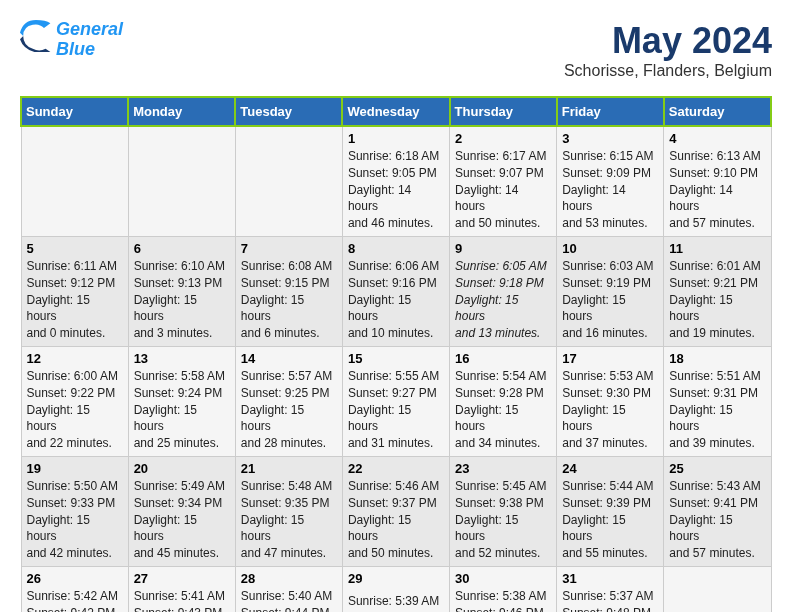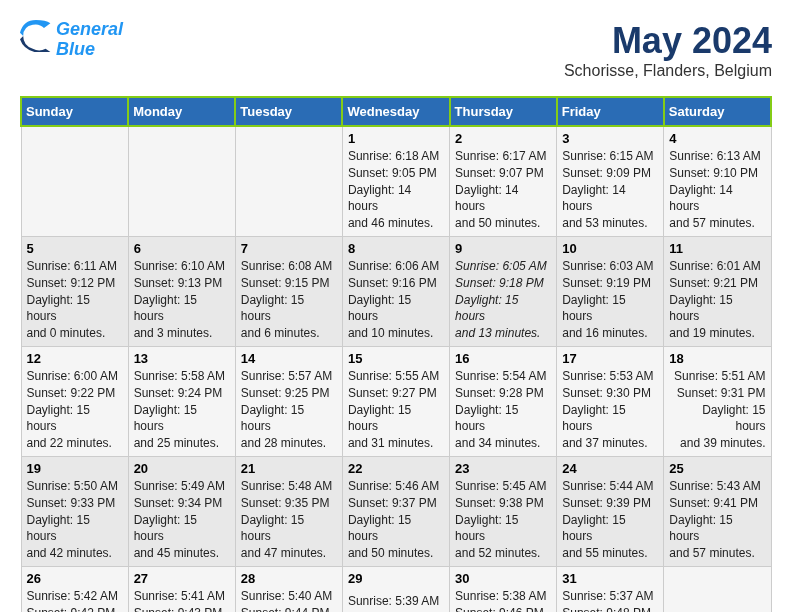--- a/index.html
+++ b/index.html
@@ -245,21 +245,21 @@
         </td>
         <td>
           <div class="day-num">17</div>
           <div class="day-info" style="white-space: pre-line;">Sunrise: 5:53 AM
 Sunset: 9:30 PM
 Daylight: 15 hours
 and 37 minutes.</div>
         </td>
         <td>
           <div class="day-num">18</div>
-          <div class="day-info" style="white-space: pre-line; text-align: right;">Sunrise: 5:51 AM
+          <div class="day-info" style="white-space: pre-line;">Sunrise: 5:51 AM
 Sunset: 9:31 PM
 Daylight: 15 hours
 and 39 minutes.</div>
         </td>
       </tr>
       <tr>
         <td>
           <div class="day-num">19</div>
           <div class="day-info" style="white-space: pre-line;">Sunrise: 5:50 AM
 Sunset: 9:33 PM

